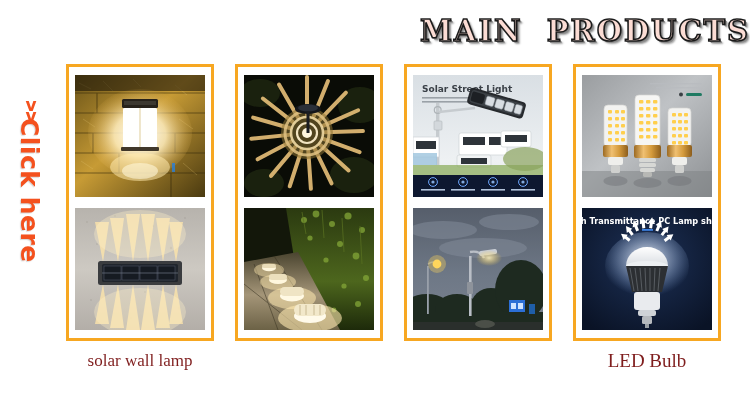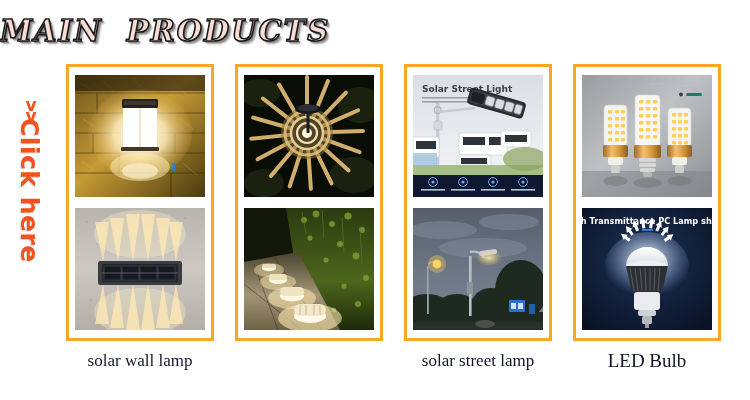--- a/index.html
+++ b/index.html
@@ -14,23 +14,22 @@
     font-family: "Liberation Serif", serif;
     position: relative;
   }
 
   
   .title-bar {
     position: absolute;
     left: 0;
     top: 14px;
     width: 750px;
-    text-align: left;
+    text-align: right;
     height: 44px;
-    font-style: italic;
   }
   .title-text {
     display: inline-block;
     font-family: "DejaVu Serif", serif;
     font-weight: bold;
     font-size: 29px;
     letter-spacing: 2px;
     color: #fbdcd4;
     -webkit-text-stroke: 1.6px #1b1b1b;
     text-shadow:
@@ -106,21 +105,21 @@
   }
   .thumb {
     width: 130px;
     height: 122px;
     overflow: hidden;
     position: relative;
   }
   .cell-label {
     margin-top: 8px;
     text-align: center;
-    color: #0f172a;
+    color: #7f1d1d;
     font-family: "Liberation Serif", serif;
     font-size: 17px;
     white-space: pre;
     line-height: 24px;
   }
   .cell-label.big { font-size: 19px; }
 
   
   .art { width: 100%; height: 100%; display: block; }
 </style>
@@ -503,21 +502,20 @@
           </g>
 
           <rect x="116" y="96" width="6" height="10" fill="#1f5ea8"></rect>
 
           <rect x="0" y="114" width="130" height="8" fill="#2a2f2c"></rect>
           <ellipse cx="72" cy="116" rx="10" ry="4" fill="#4b4f48"></ellipse>
         </svg>
       </div>
 
     </div>
-    <div class="cell-label">solar street lamp</div>
   </div>
 
   <div class="product-cell">
     <div class="card">
 
       <div class="thumb">
         <svg class="art" viewBox="0 0 130 122" preserveAspectRatio="none">
           <defs>
             <linearGradient id="greyback" x1="0" y1="0" x2="1" y2="1">
               <stop offset="0%" stop-color="#9a9da0"></stop>

